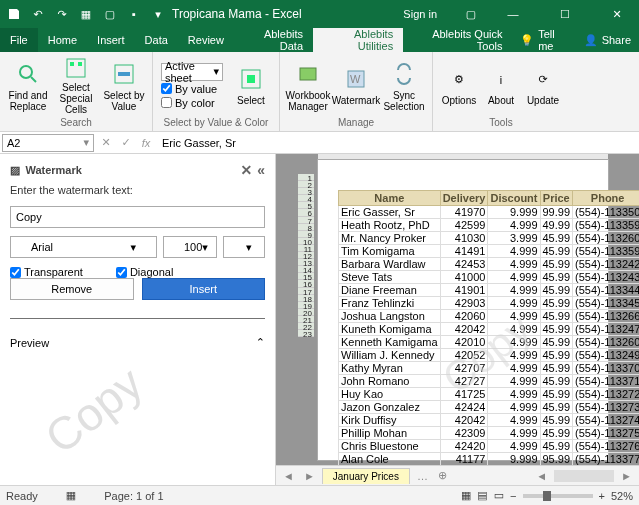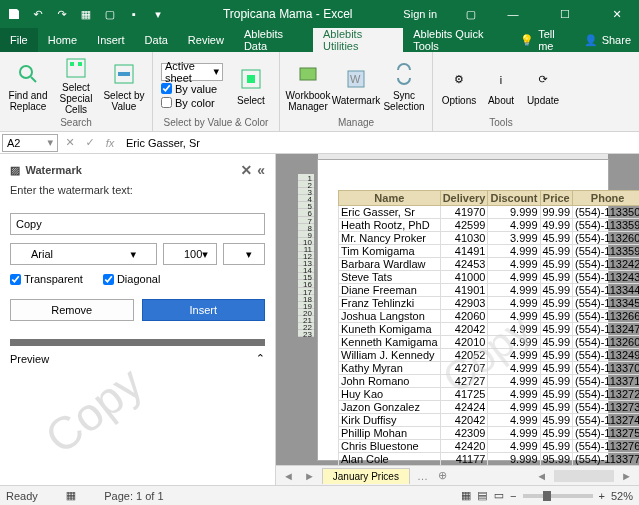--- a/index.html
+++ b/index.html
@@ -1,63 +1,63 @@
 <!DOCTYPE html>
 <html><head>
 <meta charset="utf-8">
 <style>
 *{margin:0;padding:0;box-sizing:border-box;font-family:'Segoe UI',Tahoma,sans-serif;font-size:11px;}
 body{width:639px;height:505px;background:#fff;overflow:hidden;position:relative;}
 .titlebar{height:28px;background:#0f7040;display:flex;align-items:center;color:#fff;}
 .tb-left{display:flex;gap:8px;padding:0 6px;align-items:center;}
 .tb-icon{width:16px;height:16px;display:flex;align-items:center;justify-content:center;color:#fff;cursor:pointer;}
-.tb-title{flex:1;text-align:center;font-size:12px;}
+.tb-title{flex:1;text-align:left;font-size:12px;}
 .tb-right{display:flex;gap:16px;align-items:center;padding-right:4px;}
 .win-btn{width:36px;height:28px;display:flex;align-items:center;justify-content:center;cursor:pointer;}
 .menubar{height:24px;background:#0f7040;display:flex;color:#fff;align-items:stretch;}
-.menu-item{padding:4px 10px;cursor:pointer;display:flex;align-items:center;}
+.menu-item{padding:4px 10px;cursor:pointer;display:flex;align-items:center;text-align:right;}
 .menu-item.active{background:#f3f3f3;color:#217346;}
 .menu-item.file{background:#0a5f37;}
 .tell-me{margin-left:auto;display:flex;align-items:center;padding:0 8px;gap:4px;}
 .share{display:flex;align-items:center;padding:0 8px;gap:4px;cursor:pointer;}
 .ribbon{height:80px;background:#f3f3f3;border-bottom:1px solid #d4d4d4;display:flex;}
 .rgroup{border-right:1px solid #d4d4d4;padding:2px 6px;display:flex;flex-direction:column;}
 .rgroup-items{flex:1;display:flex;align-items:center;gap:4px;}
 .rgroup-label{text-align:center;font-size:10px;color:#666;padding-bottom:1px;}
 .rbtn{display:flex;flex-direction:column;align-items:center;justify-content:center;width:44px;height:58px;cursor:pointer;gap:2px;}
 .rbtn-icon{width:28px;height:28px;display:flex;align-items:center;justify-content:center;}
 .rbtn-label{font-size:10px;text-align:center;line-height:1.1;}
 .select-ctrl{display:flex;flex-direction:column;gap:2px;padding:2px;}
 .sheet-dd{width:62px;height:18px;border:1px solid #ababab;background:#fff;padding:0 3px;font-size:10px;display:flex;align-items:center;justify-content:space-between;}
 .chk{display:flex;align-items:center;gap:3px;font-size:10px;}
 .chk input{width:11px;height:11px;}
 .formula-bar{height:22px;border-bottom:1px solid #d4d4d4;display:flex;align-items:center;background:#fff;}
-.name-box{width:56px;height:18px;border:1px solid #ababab;margin:0 2px;padding:0 4px;display:flex;align-items:center;justify-content:space-between;}
+.name-box{width:92px;height:18px;border:1px solid #ababab;margin:0 2px;padding:0 4px;display:flex;align-items:center;justify-content:space-between;}
 .fb-btn{width:20px;height:18px;display:flex;align-items:center;justify-content:center;color:#999;cursor:pointer;}
 .fx{font-style:italic;}
 .formula-input{flex:1;padding:0 6px;font-size:11px;}
 .main{display:flex;height:331px;}
 .taskpane{width:276px;border-right:1px solid #d4d4d4;background:#fff;padding:8px 10px;display:flex;flex-direction:column;position:relative;}
 .tp-header{display:flex;align-items:center;justify-content:space-between;margin-bottom:6px;}
 .tp-title{display:flex;align-items:center;gap:5px;font-weight:bold;color:#444;font-size:12px;}
 .tp-close{display:flex;gap:5px;}
 .tp-x{cursor:pointer;font-size:14px;color:#666;font-weight:bold;}
-.tp-label{font-size:11px;color:#333;margin-bottom:17px;}
+.tp-label{font-size:11px;color:#333;margin-bottom:10px;}
 .tp-input{width:100%;height:22px;border:1px solid #ababab;padding:0 5px;margin-bottom:8px;}
 .tp-row{display:flex;gap:6px;margin-bottom:8px;}
 .tp-select{height:22px;border:1px solid #ababab;background:#fff;padding:0 20px;display:flex;align-items:center;justify-content:space-between;}
 .tp-font{flex:1;}
 .tp-size{width:54px;}
 .tp-color{width:36px;display:flex;align-items:center;gap:2px;}
 .color-sw{width:14px;height:14px;background:#000;}
-.tp-chks{display:flex;gap:20px;margin-bottom:14px;}
+.tp-chks{display:flex;gap:33px;}
 .tp-btns{display:flex;gap:8px;margin-bottom:18px;}
 .tp-btn{flex:1;height:22px;border:1px solid #ababab;background:#fdfdfd;cursor:pointer;display:flex;align-items:center;justify-content:center;}
 .tp-btn.primary{background:#2f75d1;border-color:#1a5db8;color:#fff;}
-.tp-section{border-top:7px solid #737373;padding-top:6px;display:flex;justify-content:space-between;align-items:center;cursor:pointer;}
+.tp-section{border-top:1px solid #737373;padding-top:17px;display:flex;justify-content:space-between;align-items:center;cursor:pointer;}
 .preview-area{flex:1;position:relative;overflow:hidden;}
 .wm-text{position:absolute;font-size:46px;color:#ccc;font-family:Arial;transform:rotate(-38deg);left:30px;bottom:40px;opacity:0.6;}
 .sheet-area{flex:1;background:#969696;position:relative;overflow:hidden;}
 .page-preview{position:absolute;left:42px;top:6px;width:290px;height:300px;background:#fff;box-shadow:0 0 0 1px #aaa;}
 .ruler-h{position:absolute;left:42px;top:-2px;width:290px;height:8px;background:#e8e8e8;}
 .rownum-col{position:absolute;left:22px;top:20px;width:16px;}
 .rn{height:7.1px;font-size:8px;color:#222;text-align:right;background:#dfe7dd;border-bottom:1px solid #ccc;padding-right:2px;}
 .col-letters{position:absolute;left:62px;top:6px;display:flex;height:9px;font-size:8px;}
 .cl{background:#dfe7dd;border-right:1px solid #ccc;text-align:center;}
 .data-table{position:absolute;left:20px;top:30px;width:250px;font-size:7px;border-collapse:collapse;}

